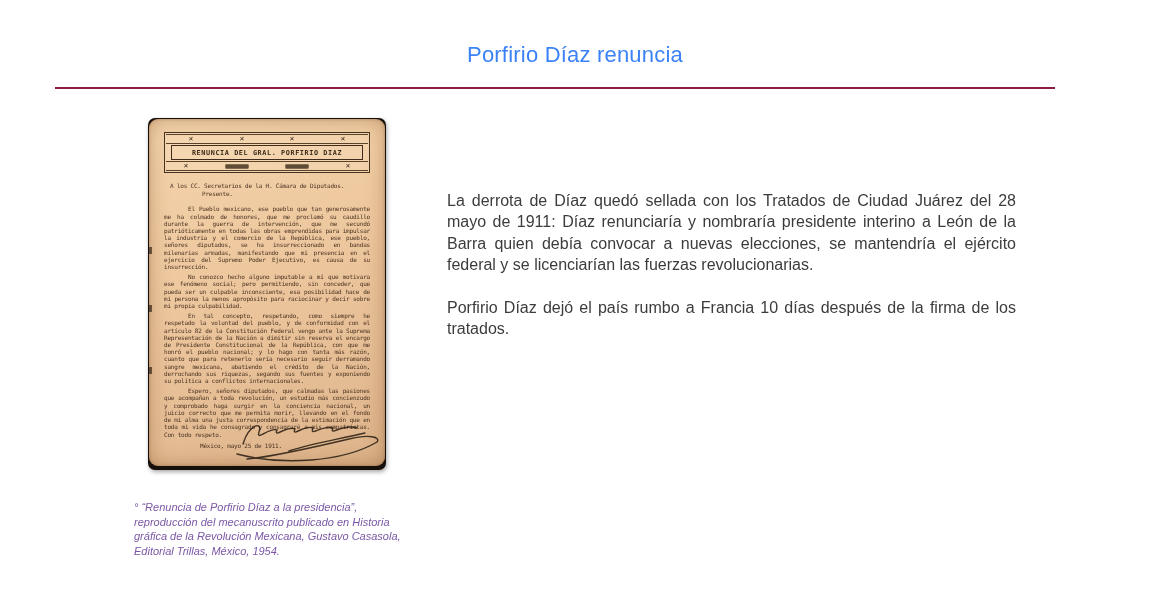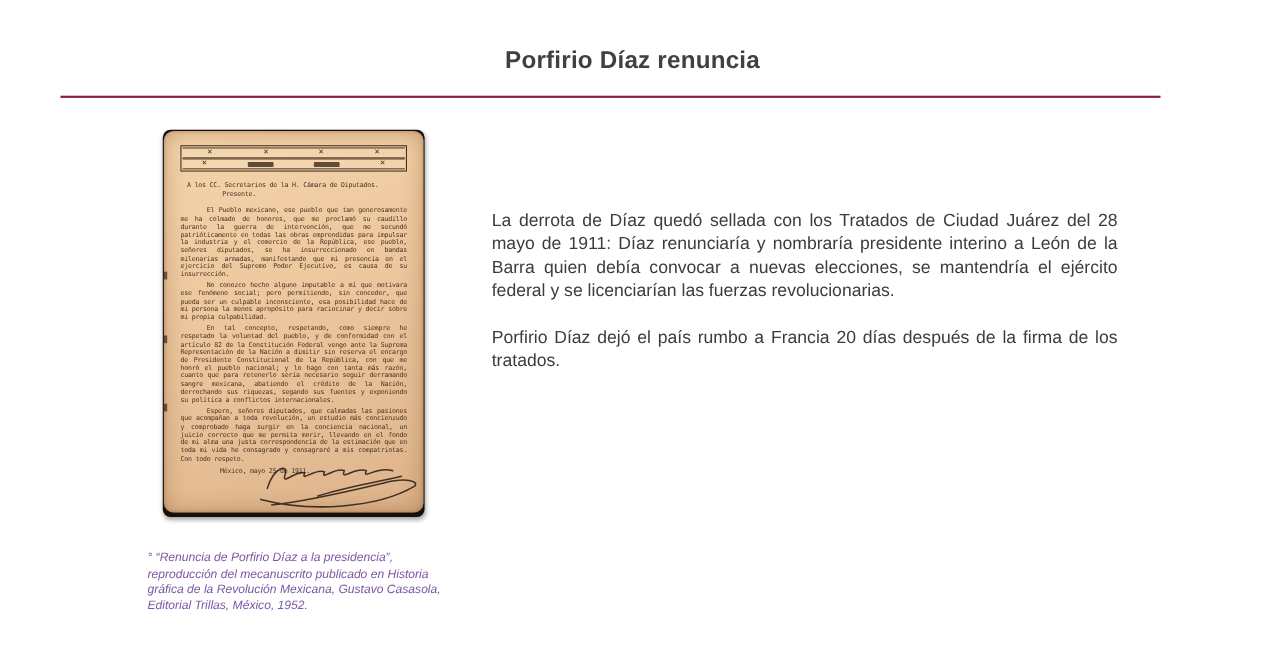--- a/index.html
+++ b/index.html
@@ -3,21 +3,21 @@
 <meta charset="utf-8">
 <style>
   html,body{margin:0;padding:0;background:#ffffff;}
   .page{
     position:relative;width:1150px;height:600px;overflow:hidden;
     background:#ffffff;font-family:"Liberation Sans",sans-serif;
   }
   
   .page-title{
     position:absolute;top:42px;left:0;width:100%;margin:0;
-    text-align:center;font-size:22px;font-weight:bold;color:#404040;
+    text-align:center;font-size:22px;font-weight:normal;color:#3b82f6;
     letter-spacing:.2px;
   }
   .title-rule{
     position:absolute;top:87px;left:55px;width:1000px;height:2px;
     background:#8e1b3b;
   }
   
   .doc-figure{
     position:absolute;left:148px;top:118px;width:238px;height:352px;margin:0;
     background:#17100a;border-radius:7px;
@@ -92,20 +92,23 @@
   <figure class="doc-figure">
     <div class="paper">
 
       <div class="banner">
         <div class="banner-row">
           <span>✕</span>
           <span>✕</span>
           <span>✕</span>
           <span>✕</span>
         </div>
+        <div class="banner-title-box">
+          <div class="banner-title">RENUNCIA DEL GRAL. PORFIRIO DIAZ</div>
+        </div>
         <div class="banner-row">
           <span>✕</span>
           <span class="smudge"></span>
           <span class="smudge"></span>
           <span>✕</span>
         </div>
       </div>
 
       <div class="typed salutation">A los CC. Secretarios de la H. Cámara de Diputados.</div>
       <div class="typed presente">Presente.</div>
@@ -119,20 +122,20 @@
       <svg class="signature" viewBox="0 0 152 54" xmlns="http://www.w3.org/2000/svg" aria-hidden="true">
         <path d="M12 32 C18 12 32 9 28 20 C25 30 38 15 46 18 C42 27 56 13 64 17 C60 26 74 12 82 16 C78 26 92 12 102 16 C98 25 112 11 126 16"></path>
         <path d="M6 42 C52 54 112 50 146 30 C150 25 138 22 118 27 C80 36 38 45 16 47"></path>
         <path d="M58 39 C82 31 104 28 134 21"></path>
       </svg>
 
       <i class="scan-ticks"></i>
     </div>
   </figure>
 
-  <p class="caption">° “Renuncia de Porfirio Díaz a la presidencia”, reproducción del mecanuscrito publicado en Historia gráfica de la Revolución Mexicana, Gustavo Casasola, Editorial Trillas, México, 1952.</p>
+  <p class="caption">° “Renuncia de Porfirio Díaz a la presidencia”, reproducción del mecanuscrito publicado en Historia gráfica de la Revolución Mexicana, Gustavo Casasola, Editorial Trillas, México, 1954.</p>
 
   <div class="article">
     <p>La derrota de Díaz quedó sellada con los Tratados de Ciudad Juárez del 28 mayo de 1911: Díaz renunciaría y nombraría presidente interino a León de la Barra quien debía convocar a nuevas elecciones, se mantendría el ejército federal y se licenciarían las fuerzas revolucionarias.</p>
-    <p>Porfirio Díaz dejó el país rumbo a Francia 20 días después de la firma de los tratados.</p>
+    <p>Porfirio Díaz dejó el país rumbo a Francia 10 días después de la firma de los tratados.</p>
   </div>
 
 </div>
 
 </body></html>

